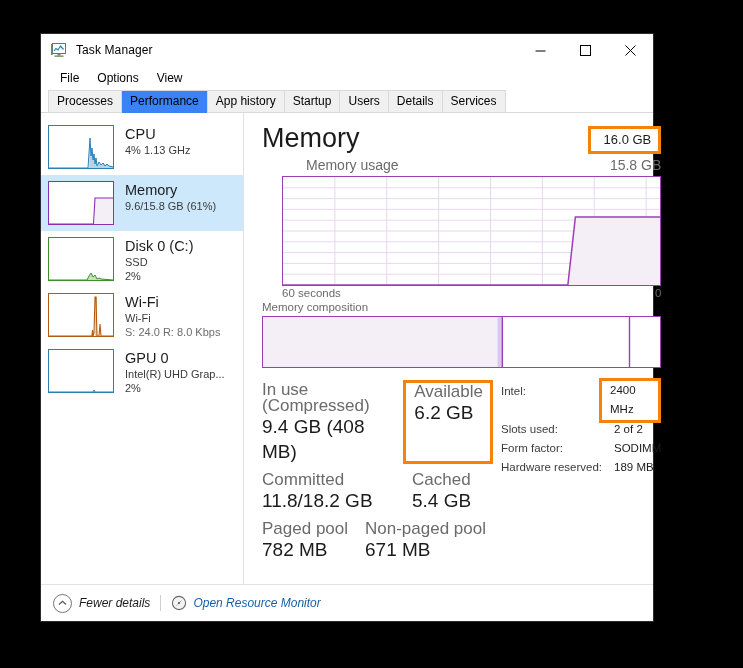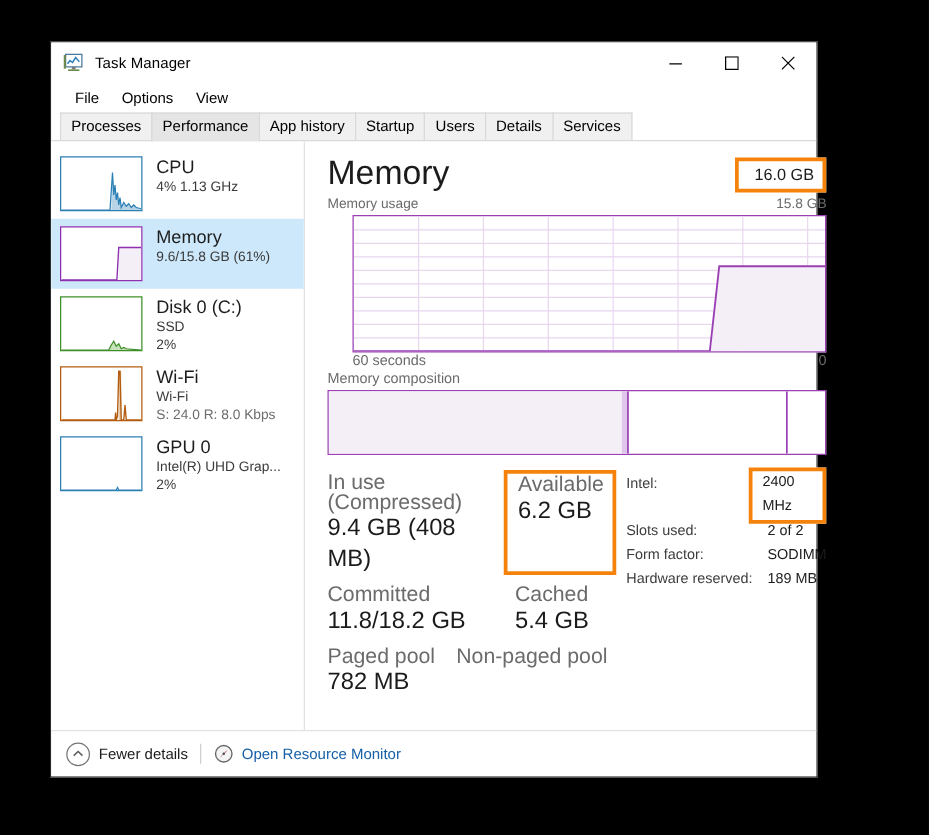--- a/index.html
+++ b/index.html
@@ -65,21 +65,21 @@
     border: 1px solid #d9d9d9;
     border-bottom: none;
     background: #f0f0f0;
     margin-right: -1px;
     line-height: 15px;
     position: relative;
     box-sizing: border-box;
     height: 22px;
   }
   .tab.active {
-    background: #e5e5e5;
+    background: #3b82f6;
     height: 23px;
     margin-bottom: -1px;
     z-index: 3;
     padding-top: 3px;
     margin-top: 12px;
   }
 
   
   .body {
     flex: 1 1 auto; display: flex; min-height: 0;
@@ -120,22 +120,23 @@
   .cap-box {
     border: 3px solid #f5820b;
     padding: 1px 7px 2px 13px;
     font-size: 13px; color: #1b1b1b;
     background: #fff;
     margin-top: 5px;
     line-height: 19px;
   }
   .sub-row {
     display: flex; justify-content: space-between;
-    font-size: 11px; color: #6b6b6b;
+    font-size: 14px; color: #6b6b6b;
     margin-top: 2px;
+    margin-left: 44px;
   }
   .graph-wrap { margin-top: 3px; padding-left: 20px; }
   .graph {
     height: 110px; width: 100%;
     border: 1px solid #9b3fb5;
     box-sizing: border-box;
     position: relative; background: #ffffff;
   }
   .graph svg { display: block; width: 100%; height: 100%; }
   .axis-row {
@@ -174,21 +175,21 @@
     border: 3px solid #f5820b; background: #fff;
     padding: 0px 8px 1px 8px; z-index: 3;
     font-size: 11.5px; color: #1b1b1b; line-height: 19px;
   }
 
   
   .footer {
     flex: 0 0 36px; height: 36px;
     border-top: 1px solid #e2e2e2;
     display: flex; align-items: center;
-    padding-left: 12px; background: #ffffff;
+    padding-left: 12px; background: #ffffff; font-style: italic;
   }
   .chev {
     width: 17px; height: 17px; border-radius: 50%;
     border: 1px solid #767676; display: flex;
     align-items: center; justify-content: center;
     flex: 0 0 17px;
   }
   .footer-label { font-size: 12px; color: #1b1b1b; margin-left: 7px; }
   .divider-v { width: 1px; height: 16px; background: #cfcfcf; margin: 0 10px; }
   .rm-icon { width: 16px; height: 16px; flex: 0 0 16px; }
@@ -399,20 +400,21 @@
               </div>
             </div>
 
             <div class="stat-pair">
               <div class="stat-cell" style="flex:0 0 103px">
                 <div class="stat-label">Paged pool</div>
                 <div class="stat-value">782 MB</div>
               </div>
               <div class="stat-cell">
                 <div class="stat-label">Non-paged pool</div>
+                <div class="stat-value">671 MB</div>
               </div>
             </div>
 
           </div>
 
           <div class="stats-right">
             <div class="kv">
               <span class="k">Intel:</span>
               <span class="v" style="visibility:hidden">2400 MHz</span>
             </div>

